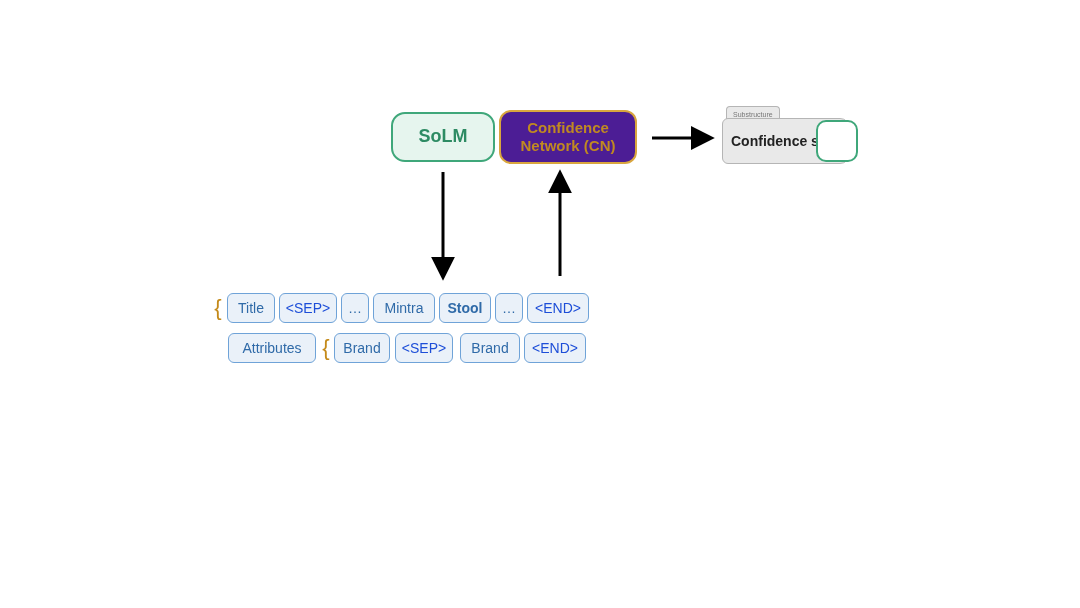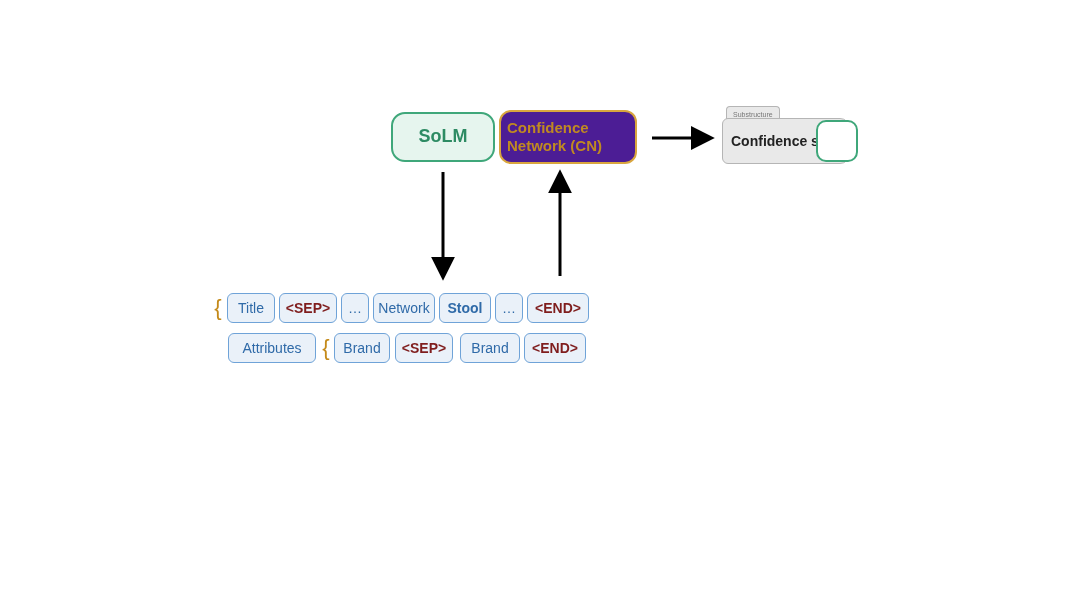--- a/index.html
+++ b/index.html
@@ -11,20 +11,21 @@
     font-family: -apple-system, "Segoe UI", Arial, sans-serif;
     position: relative;
     overflow: hidden;
   }
   .box {
     position: absolute;
     display: flex;
     align-items: center;
     justify-content: center;
     box-sizing: border-box;
+    text-align: center;
     line-height: 1.2;
   }
   
   .solm {
     border: 2px solid #3fa77a;
     background: #e6f5ee;
     color: #2d8b63;
     font-weight: 600;
     font-size: 18px;
     border-radius: 14px;
@@ -91,22 +92,21 @@
     background: #eaf1f9;
     border-radius: 6px;
     font-size: 14px;
     font-weight: 500;
     color: #2f6aa8;
     padding: 12px 8px;
     box-sizing: border-box;
     white-space: nowrap;
   }
   .token.sep, .token.end {
-    color: #7f1d1d;
-    font-weight: bold;
+    color: #1d4ed8;
   }
   .token.ellipsis { color: #2f6aa8; }
   .brace {
     position: absolute;
     font-size: 22px;
     color: #c48a1a;
     display: flex;
     align-items: center;
     justify-content: center;
     height: 30px;
@@ -147,21 +147,21 @@
 <div class="token" style="left:227px; top:293px; width:48px;">
   <span>Title</span>
 </div>
 <div class="token sep" style="left:279px; top:293px; width:58px;">
   <span>&lt;SEP&gt;</span>
 </div>
 <div class="token ellipsis" style="left:341px; top:293px; width:28px;">
   <span>…</span>
 </div>
 <div class="token" style="left:373px; top:293px; width:62px;">
-  <span>Network</span>
+  <span>Mintra</span>
 </div>
 <div class="token" style="left:439px; top:293px; width:52px;font-weight:bold;">
   <span>Stool</span>
 </div>
 <div class="token ellipsis" style="left:495px; top:293px; width:28px;">
   <span>…</span>
 </div>
 <div class="token end" style="left:527px; top:293px; width:62px;">
   <span>&lt;END&gt;</span>
 </div>

